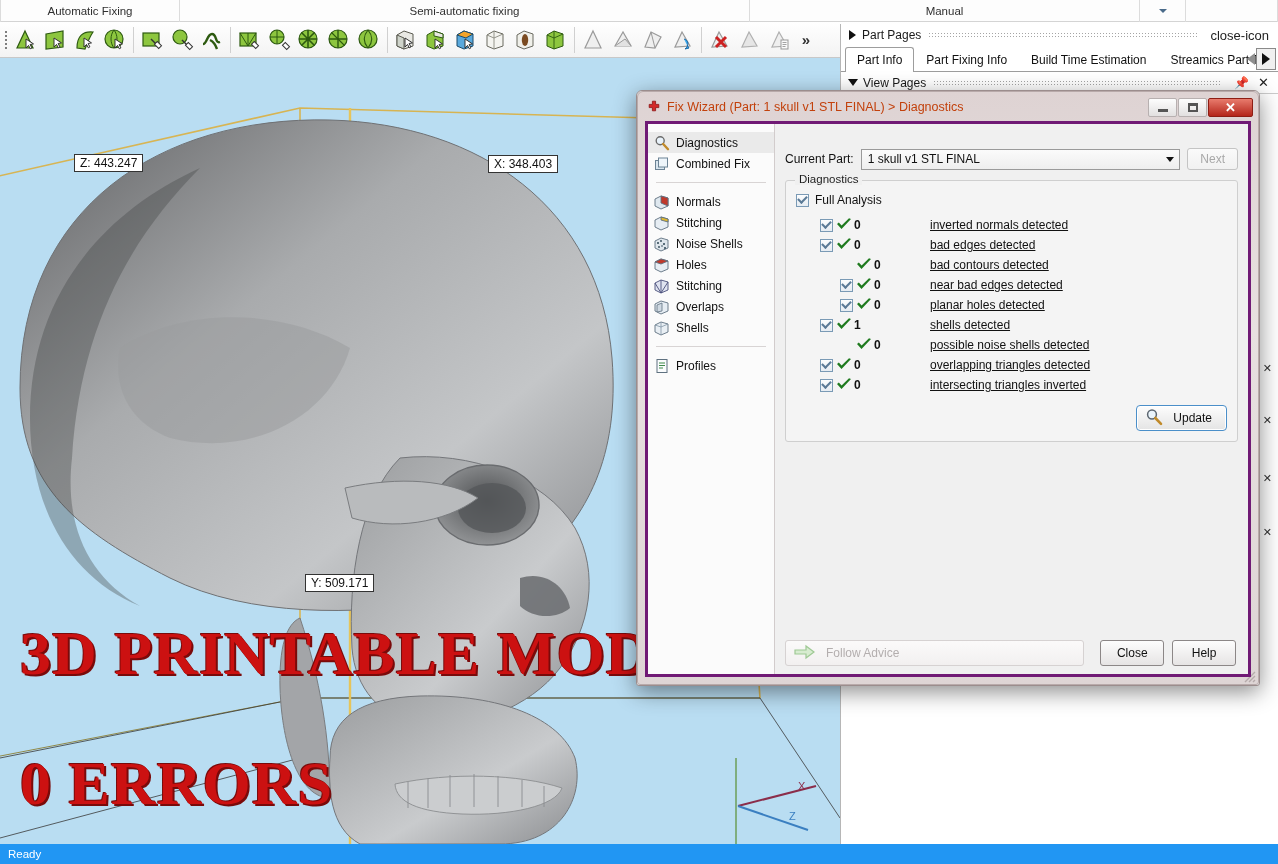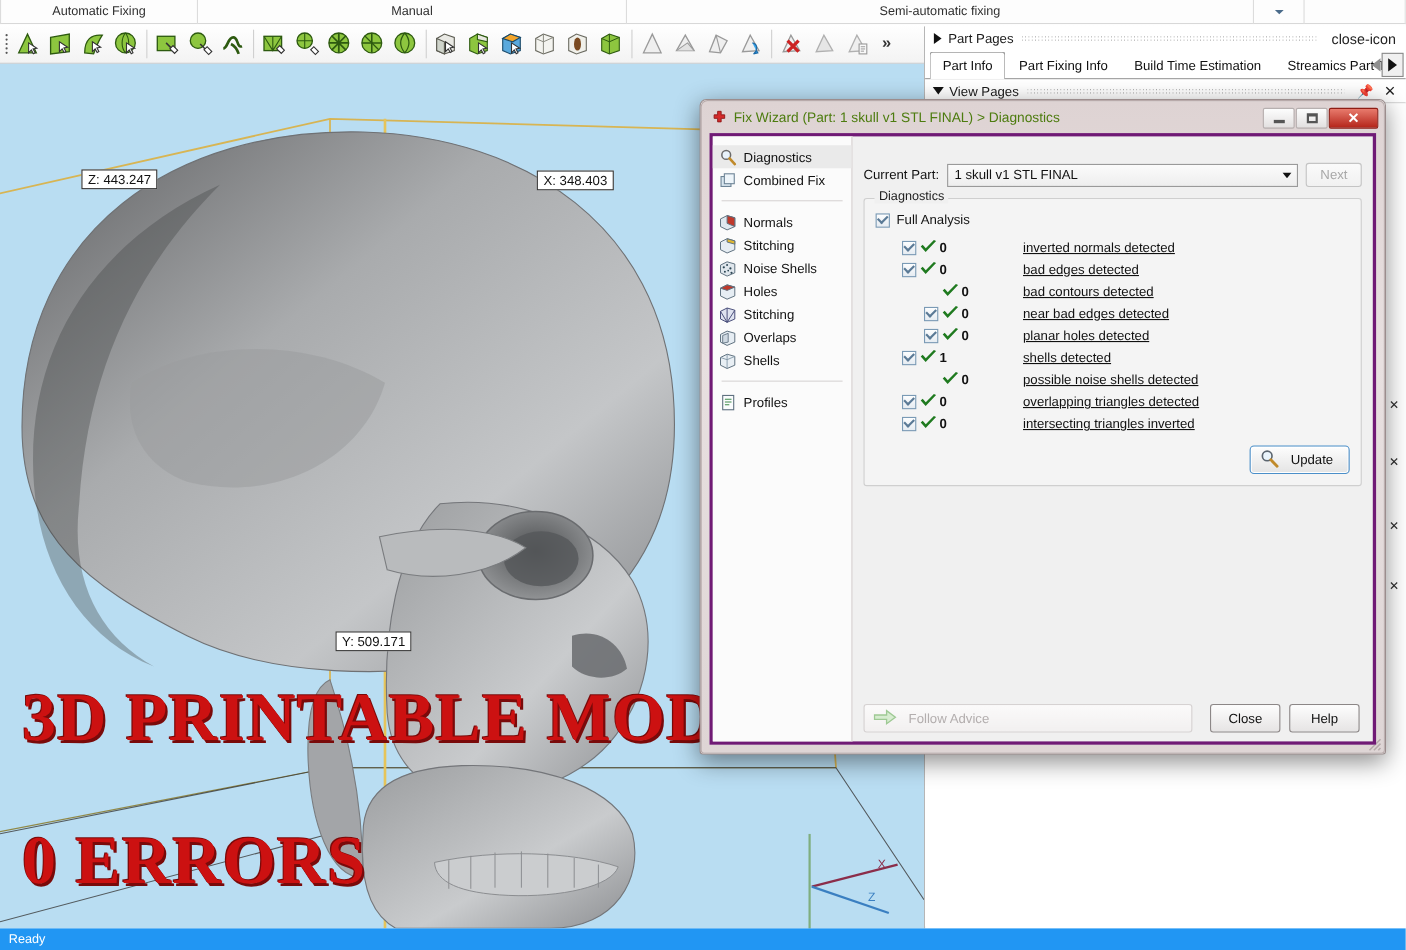--- a/index.html
+++ b/index.html
@@ -111,21 +111,21 @@
   .dlg-frame{
     position:absolute; inset:0; border-radius:6px 6px 3px 3px;
     background:linear-gradient(#ded3d3,#e8e0e0 40%, #ded5d5);
     border:1px solid #b8aaaa; pointer-events:none;
   }
   .titlebar{
     position:relative; height:24px; display:flex; align-items:center;
     padding:0 2px 0 6px; z-index:2;
   }
   .title-ico{ width:14px;height:14px; position:relative; margin-right:6px; flex:none;}
-  .title-text{ font-size:12.5px; color:#4d7c0f; white-space:nowrap; }
+  .title-text{ font-size:12.5px; color:#c2410c; white-space:nowrap; }
   .wbtns{ margin-left:auto; display:flex; align-items:center; }
   .wbtn{
     width:29px;height:19px; border:1px solid #b7b0b0; margin-left:1px;
     background:linear-gradient(#fdfdfd,#e2e0e0); display:flex;align-items:center;justify-content:center;
     border-radius:2px;
   }
   .wbtn.close{ width:45px; background:linear-gradient(#e87b6d,#b4251a); border-color:#8e1d14; }
   .wbtn.close span{ color:#fff; font-size:13px; font-weight:bold; font-family:"Liberation Sans",sans-serif;}
   .min-glyph{ width:10px;height:3px;background:#555;margin-top:6px;}
   .max-glyph{ width:10px;height:9px;border:2px solid #555; border-top-width:3px;}
@@ -228,25 +228,25 @@
   }
   .statusbar span{ font-size:11.5px; color:#fff; }
 </style>
 </head>
 <body>
 
 <div class="ribbon-groups">
   <div class="rg first" style="width:180px">
     <span>Automatic Fixing</span>
   </div>
+  <div class="rg" style="width:570px">
+    <span>Semi-automatic fixing</span>
+  </div>
   <div class="rg" style="width:390px">
     <span>Manual</span>
-  </div>
-  <div class="rg" style="width:570px">
-    <span>Semi-automatic fixing</span>
   </div>
   <div class="rg-caret">
     <span class="caret-dn"></span>
   </div>
   <div style="flex:1;height:22px;border-right:1px solid #dcdcdc"></div>
 </div>
 
 <div class="toolbar">
   <div class="grip">
     <i></i>

